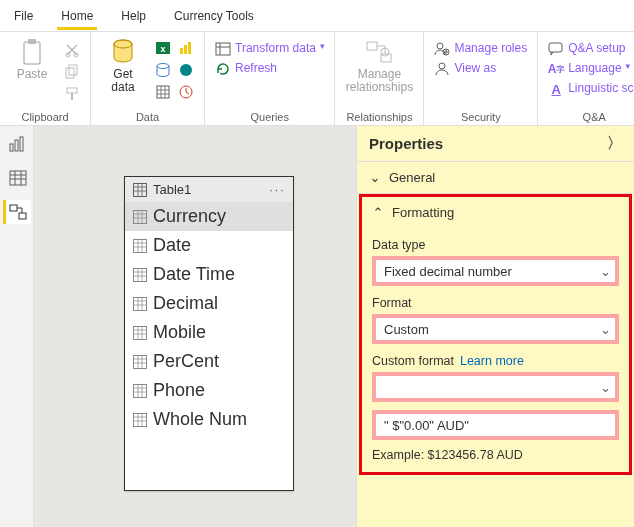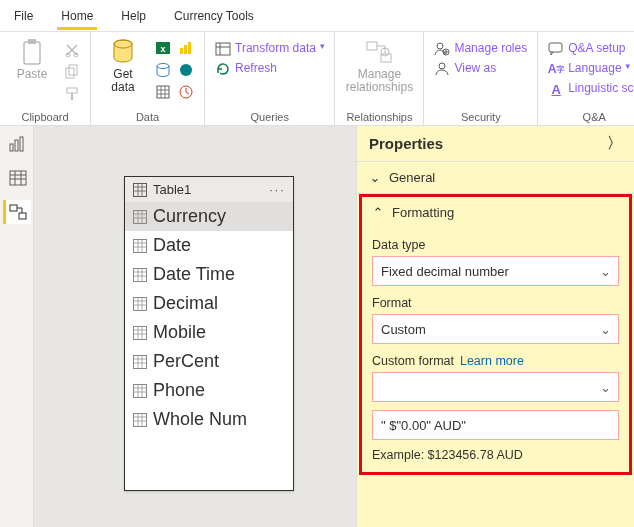--- a/index.html
+++ b/index.html
@@ -42,21 +42,21 @@
 
 .proppane { width:278px; background:#fef9c3; border-left:1px solid #e1dfdd; display:flex; flex-direction:column; overflow:hidden;}
 .prop-title{ display:flex; align-items:center; padding:8px 12px; font-size:15px; font-weight:600; }
 .prop-title .exp{ margin-left:auto; color:#605e5c;}
 .sep{ height:1px; background:#e1dfdd; margin:0;}
 .section-head{ display:flex; align-items:center; gap:8px; padding:8px 12px; font-size:13px; color:#323130;}
 .section-head .chev{ width:12px; text-align:center; color:#323130;}
 .highlightbox{ border:3px solid #e30613; margin:0 2px 4px 2px; padding:0 10px 10px 10px;}
 .fld-label{ font-size:12.5px; color:#323130; margin:10px 0 4px 0; display:flex; align-items:center; gap:6px;}
 .fld-label a{ color:#0067b8; text-decoration:none;}
-.selectbox, .textbox { width:100%; height:30px; border:1px solid #fca5a5; background:#fff; font-size:13px; padding:0 24px 0 8px; color:#323130; position:relative;}
+.selectbox, .textbox { width:100%; height:30px; border:4px solid #fca5a5; background:#fff; font-size:13px; padding:0 24px 0 8px; color:#323130; position:relative;}
 .selectwrap{ position:relative;}
 .selectwrap .caret{ position:absolute; right:8px; top:50%; transform:translateY(-50%); color:#605e5c; pointer-events:none;}
 .example{ font-size:12.5px; color:#323130; margin-top:8px;}
 
 svg { display:block; }
 </style>
 </head>
 <body>
 
 <div class="tabstrip">

